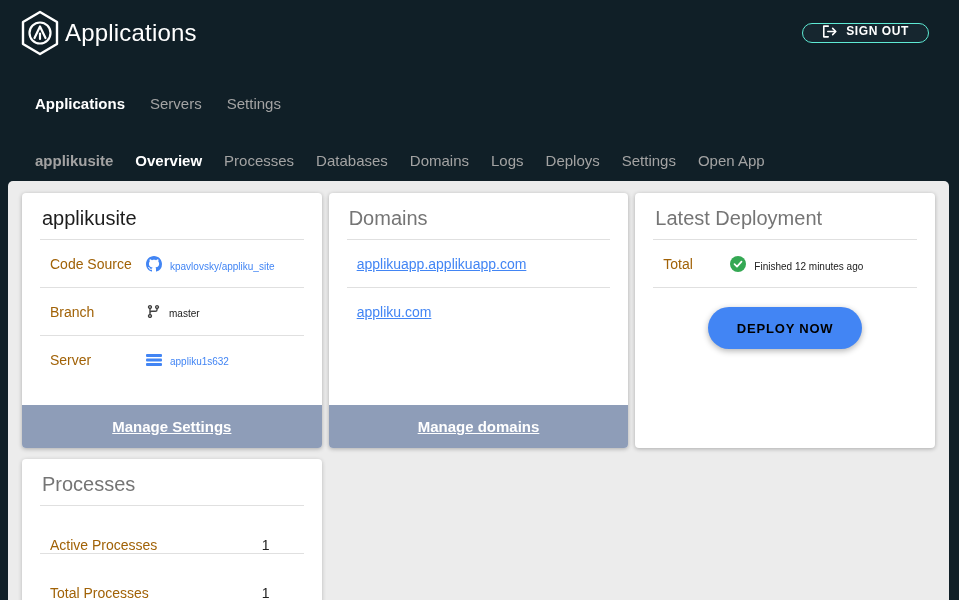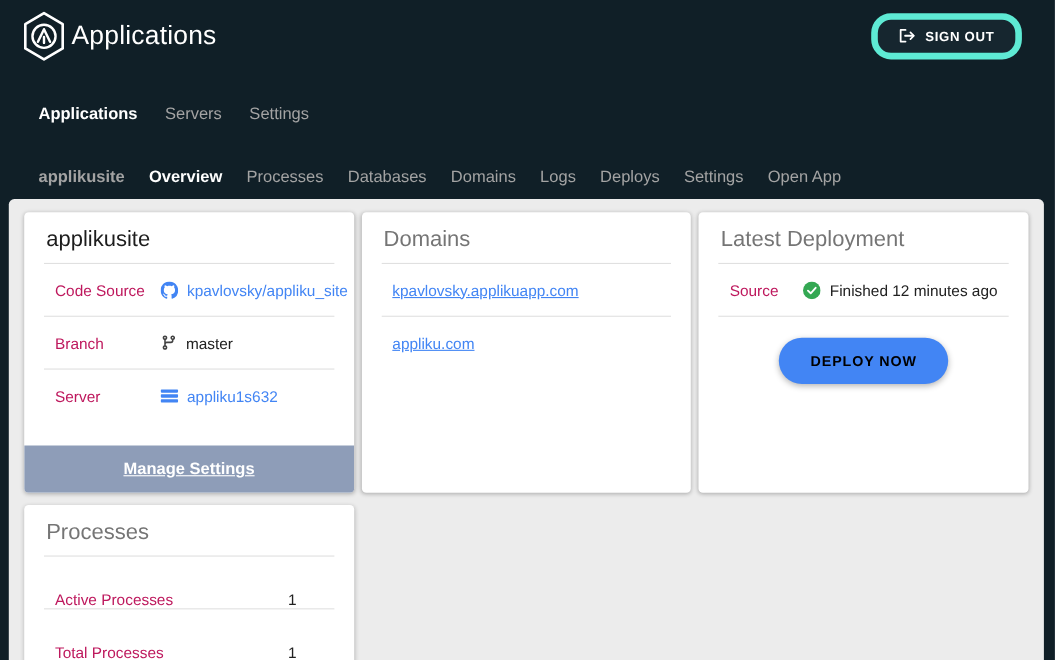--- a/index.html
+++ b/index.html
@@ -14,23 +14,23 @@
   body{
     background:var(--header-bg);
     font-family:"Liberation Sans","DejaVu Sans",sans-serif;
     -webkit-font-smoothing:antialiased;
   }
   
   .brand-row{display:flex;align-items:center;height:47px;margin-top:9px;padding:0 30px 0 17px;}
   .logo-wrap{width:46px;height:47px;display:flex;align-items:center;justify-content:center;cursor:pointer;}
   .app-title{color:#fff;font-size:24px;font-weight:400;margin-left:2px;letter-spacing:.2px;}
   .signout-btn{
-    margin-left:auto;display:flex;align-items:center;gap:8px;
-    background:#16262f;border:6px solid #5eead4;border-radius:18px;
-    height:42px;padding:0 19px;color:#fff;font-size:12px;font-weight:bold;
+    margin-left:auto;display:flex;gap:8px;
+    background:#16262f;border:1px solid #5eead4;border-radius:18px;
+    height:20px;padding:0 19px;color:#fff;font-size:12px;font-weight:bold;
     letter-spacing:.6px;cursor:pointer;font-family:inherit;
   }
   nav{display:flex;align-items:center;}
   .nav-primary{margin:38px 0 0 35px;gap:25px;}
   .nav-secondary{margin:37px 0 0 35px;gap:22px;}
   .nav-item{
     color:#a3a3a3;font-size:15px;text-decoration:none;cursor:pointer;line-height:20px;
   }
   .nav-item.bold{font-weight:bold;}
   .nav-item.active{color:#fff;font-weight:bold;}
@@ -41,23 +41,23 @@
   }
   .cards-grid{display:grid;grid-template-columns:repeat(3,1fr);gap:11px 7px;}
   .card{
     background:#fff;border-radius:4px;box-shadow:0 1px 4px rgba(0,0,0,.28);
     display:flex;flex-direction:column;height:255px;overflow:hidden;
   }
   .card-title{font-size:20px;font-weight:400;color:#757575;padding:14px 20px 9px;}
   .card-title.dark{color:#1d1d1d;}
   .hr{height:1px;background:#e0e0e0;margin:0 18px;flex-shrink:0;}
   .info-row{height:47px;display:flex;align-items:center;padding-left:28px;flex-shrink:0;}
-  .row-label{width:96px;flex-shrink:0;font-size:14px;color:#be185d;}
+  .row-label{width:96px;flex-shrink:0;font-size:14px;color:#a16207;}
   .row-label.narrow{width:67px;}
-  .row-value{display:flex;align-items:center;gap:8px;font-size:14px;color:#212121;}
+  .row-value{display:flex;align-items:flex-end;gap:8px;font-size:10px;color:#212121;}
   .row-value .link{color:var(--accent-blue);text-decoration:none;cursor:pointer;}
   .link-row{height:47px;display:flex;align-items:center;padding-left:28px;flex-shrink:0;}
   .domain-link{color:var(--accent-blue);font-size:14px;text-decoration:underline;cursor:pointer;}
   .stat-row{height:47px;display:flex;align-items:flex-end;justify-content:space-between;
     padding:0 52px 0 28px;flex-shrink:0;}
   .stat-value{font-size:14px;color:#212121;}
   .deploy-wrap{text-align:center;margin-top:19px;}
   .deploy-btn{
     background:var(--accent-blue);color:#000000;border:none;border-radius:21px;
     height:42px;padding:0 29px;font-size:13px;font-weight:bold;letter-spacing:.8px;
@@ -158,33 +158,34 @@
           <a class="link">appliku1s632</a>
         </span>
       </div>
       <div class="card-footer">Manage Settings</div>
     </section>
 
     <section class="card">
       <h2 class="card-title">Domains</h2>
       <div class="hr"></div>
       <div class="link-row">
-        <a class="domain-link">kpavlovsky.applikuapp.com</a>
+        <a class="domain-link">applikuapp.applikuapp.com</a>
       </div>
       <div class="hr"></div>
       <div class="link-row">
         <a class="domain-link">appliku.com</a>
       </div>
+      <div class="card-footer">Manage domains</div>
     </section>
 
     <section class="card">
       <h2 class="card-title">Latest Deployment</h2>
       <div class="hr"></div>
       <div class="info-row">
-        <span class="row-label narrow">Source</span>
+        <span class="row-label narrow">Total</span>
         <span class="row-value">
           <span class="icon">
             <svg width="16" height="16" viewBox="0 0 16 16">
               <circle cx="8" cy="8" r="8" fill="#34a853"></circle>
               <path d="M4.5 8.2 L7 10.6 L11.5 5.6" fill="none" stroke="#fff" stroke-width="1.7" stroke-linecap="round" stroke-linejoin="round"></path>
             </svg>
           </span>
           <span>Finished 12 minutes ago</span>
         </span>
       </div>

